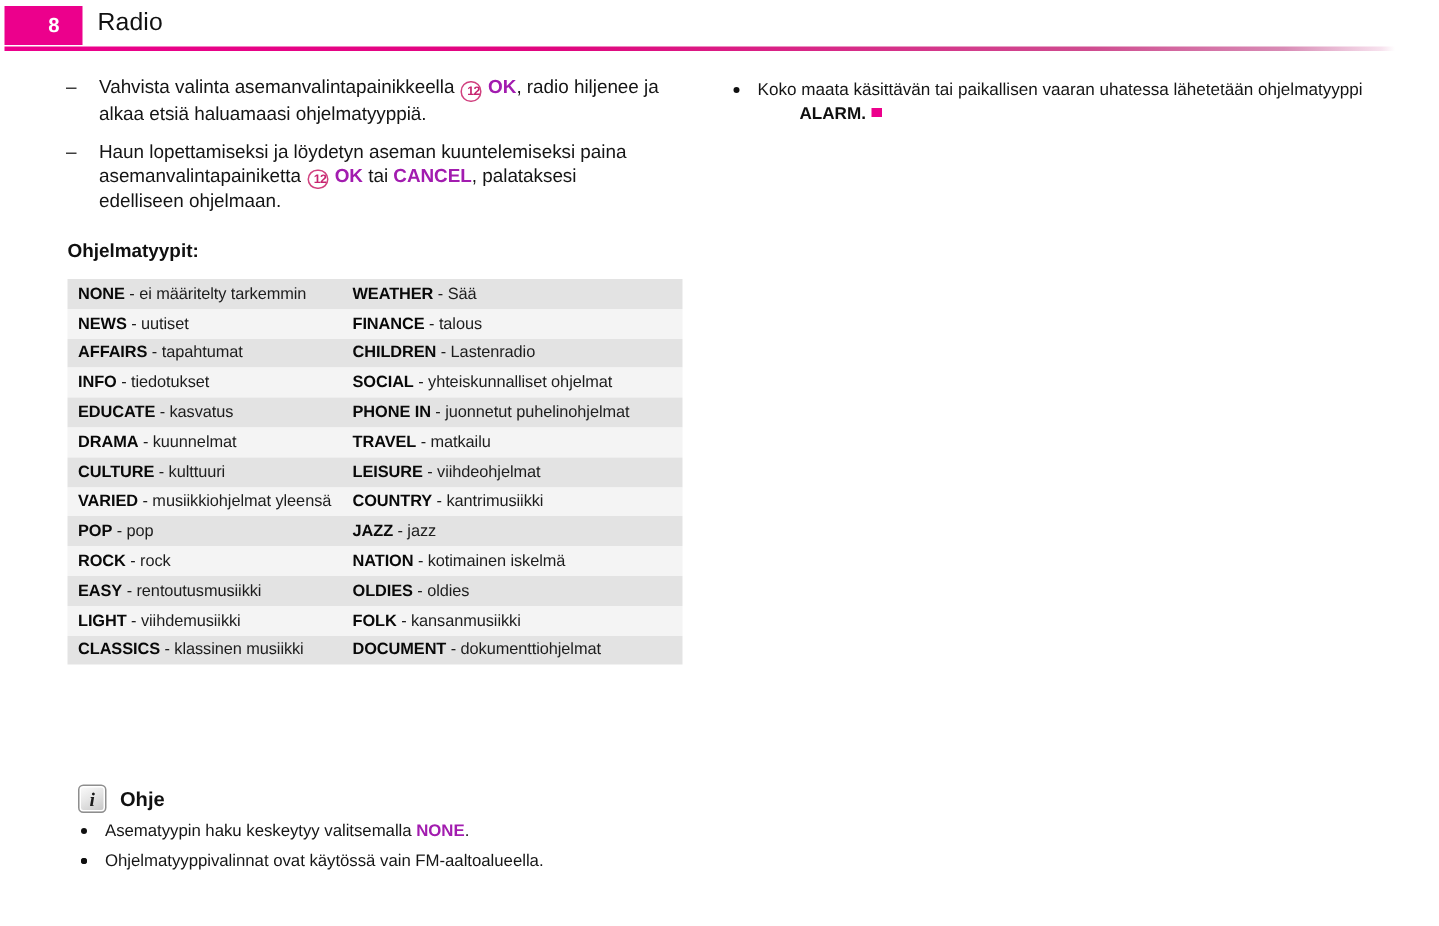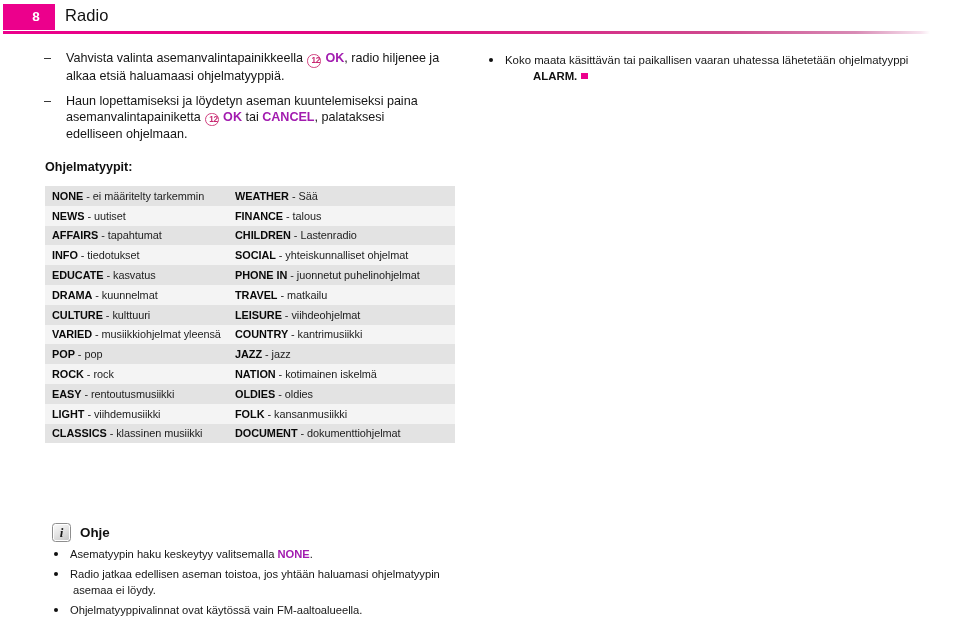--- a/index.html
+++ b/index.html
@@ -312,18 +312,18 @@
 
   <div id="ohje-section">
     <div id="ohje-head">
       <div id="info-icon">
         <div class="glyph">i</div>
       </div>
       <div id="ohje-title">Ohje</div>
     </div>
     <div id="ohje-bullets">
         <div class="ohje-bullet"><span class="bullet-dot"></span><span><span>Asematyypin haku keskeytyy valitsemalla </span><span class="bold">NONE</span><span>.</span></span></div>
-        <div class="ohje-bullet indent-wrap"><span class="bullet-dot"></span><span><span>Radio jatkaa edellisen aseman toistoa, jos yhtään haluamasi ohjelmatyypin asemaa ei löydy.</span></span></div>
+        <div class="ohje-bullet indent-wrap"><span class="bullet-dot"></span></div>
         <div class="ohje-bullet"><span class="bullet-dot"></span><span><span>Ohjelmatyyppivalinnat ovat käytössä vain FM-aaltoalueella.</span></span></div>
       </div>
   </div>
 
 </div>
 
 </body></html>

